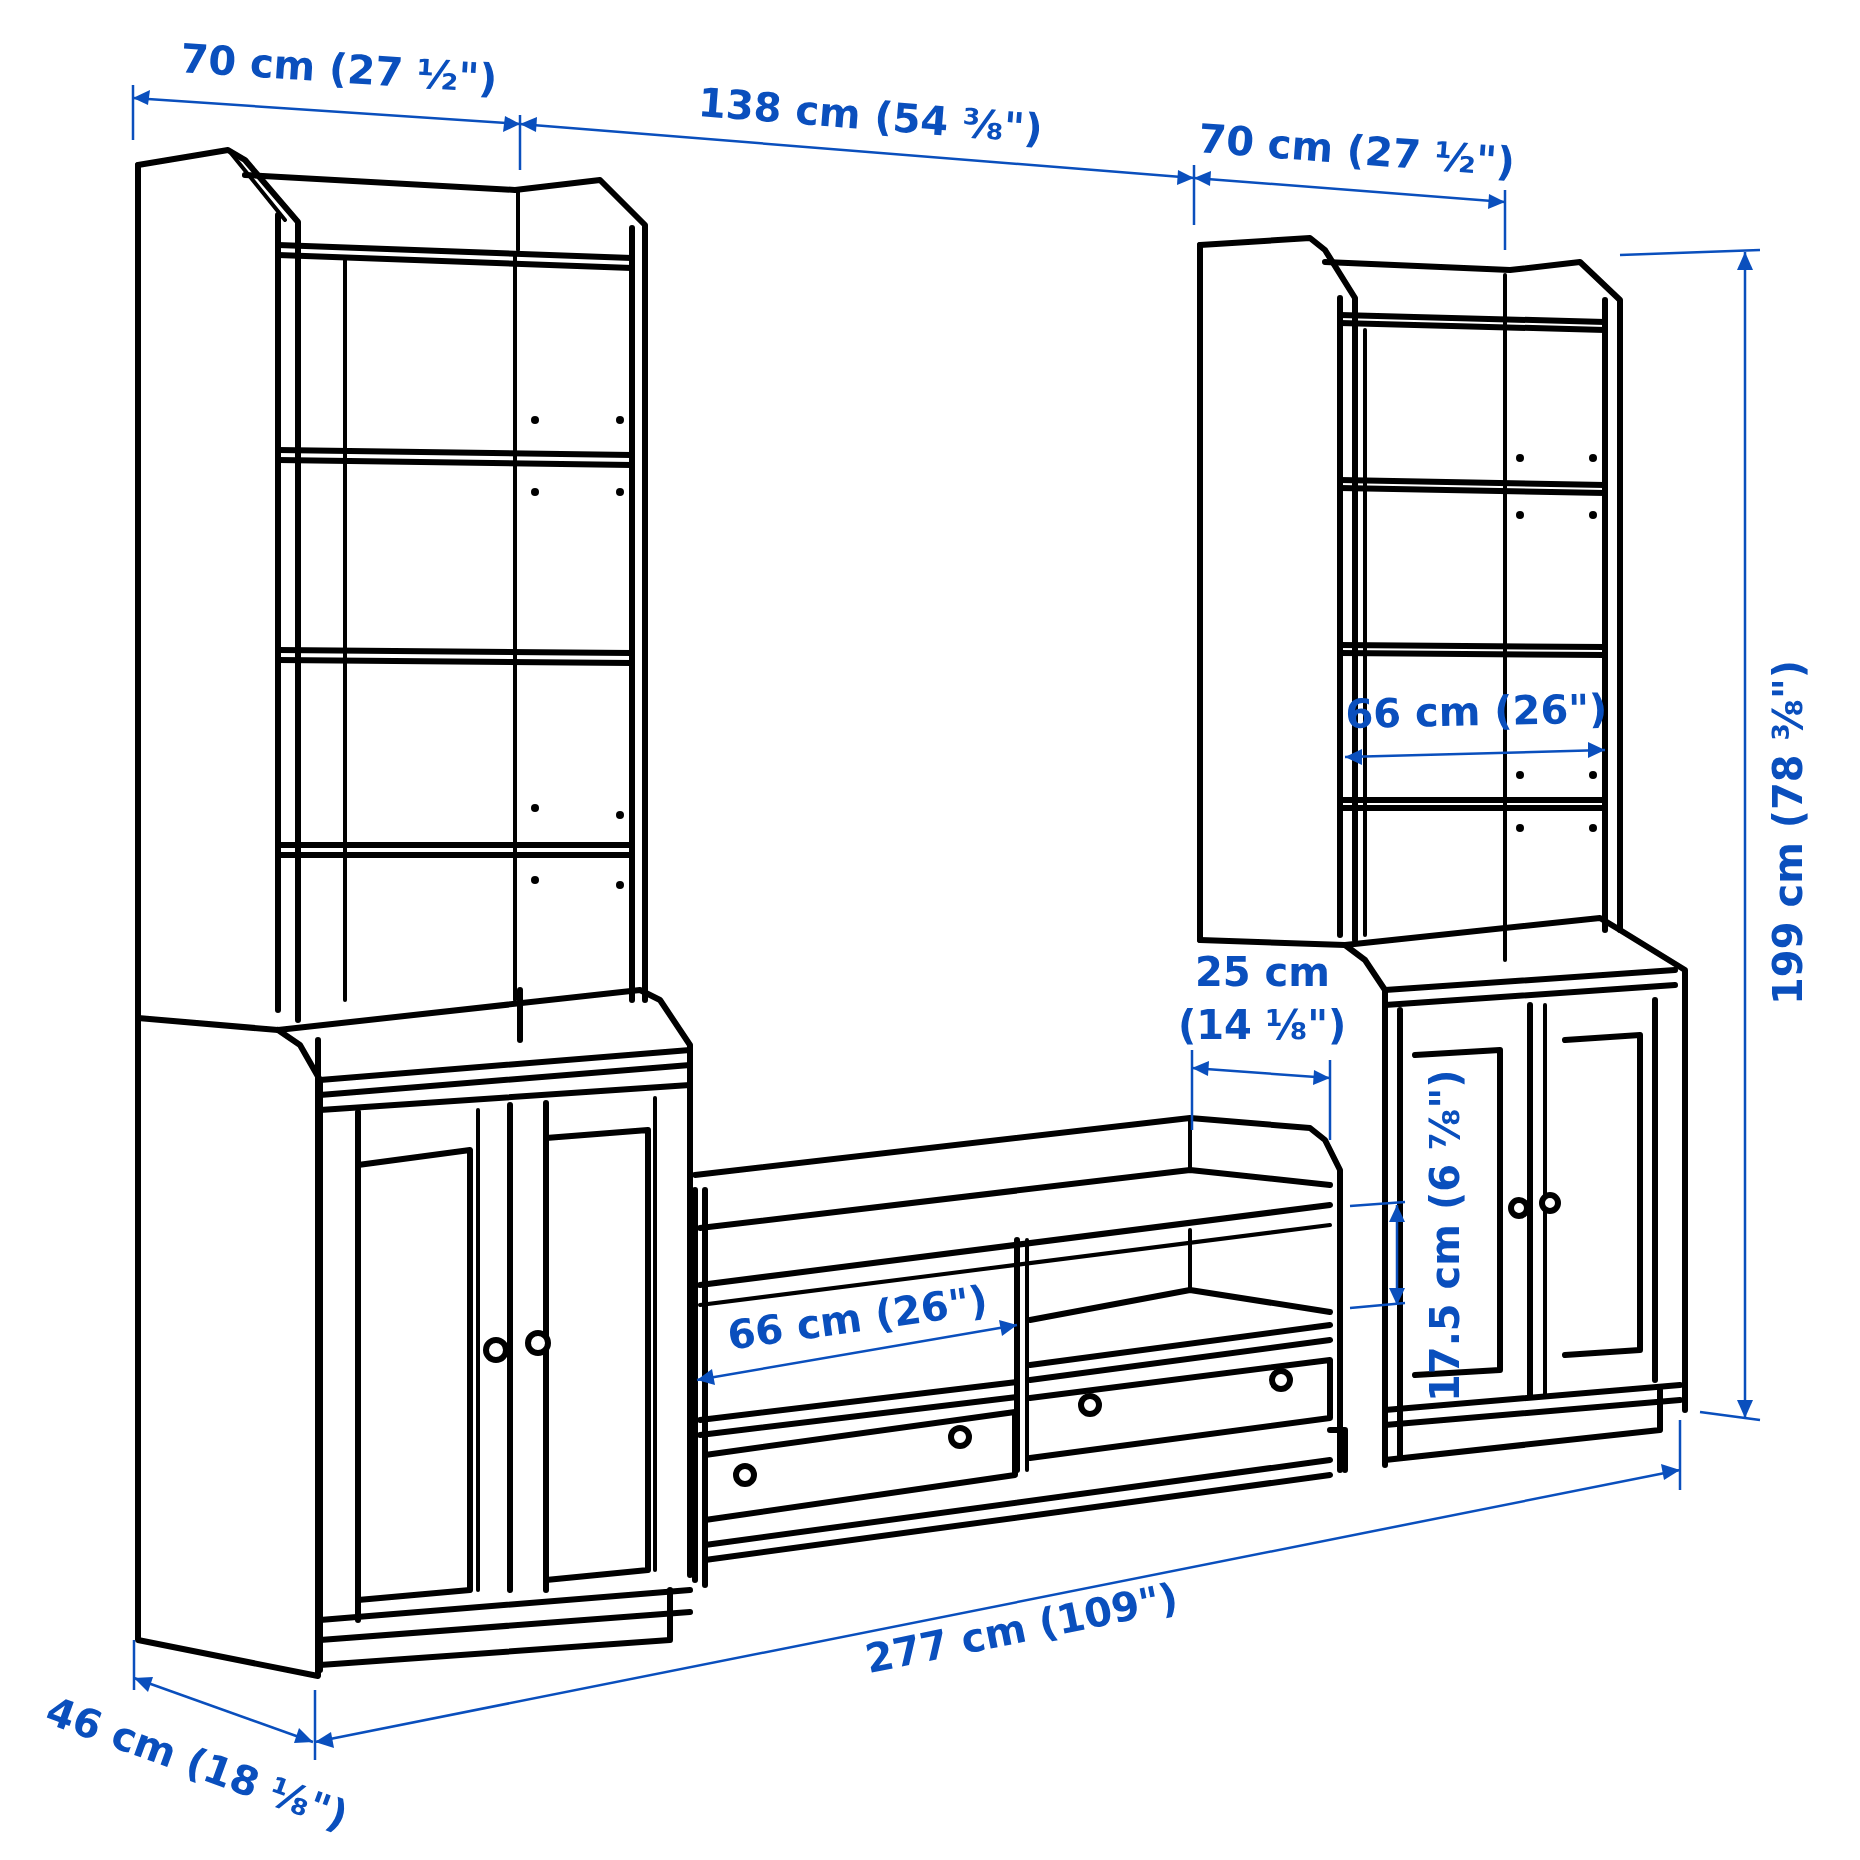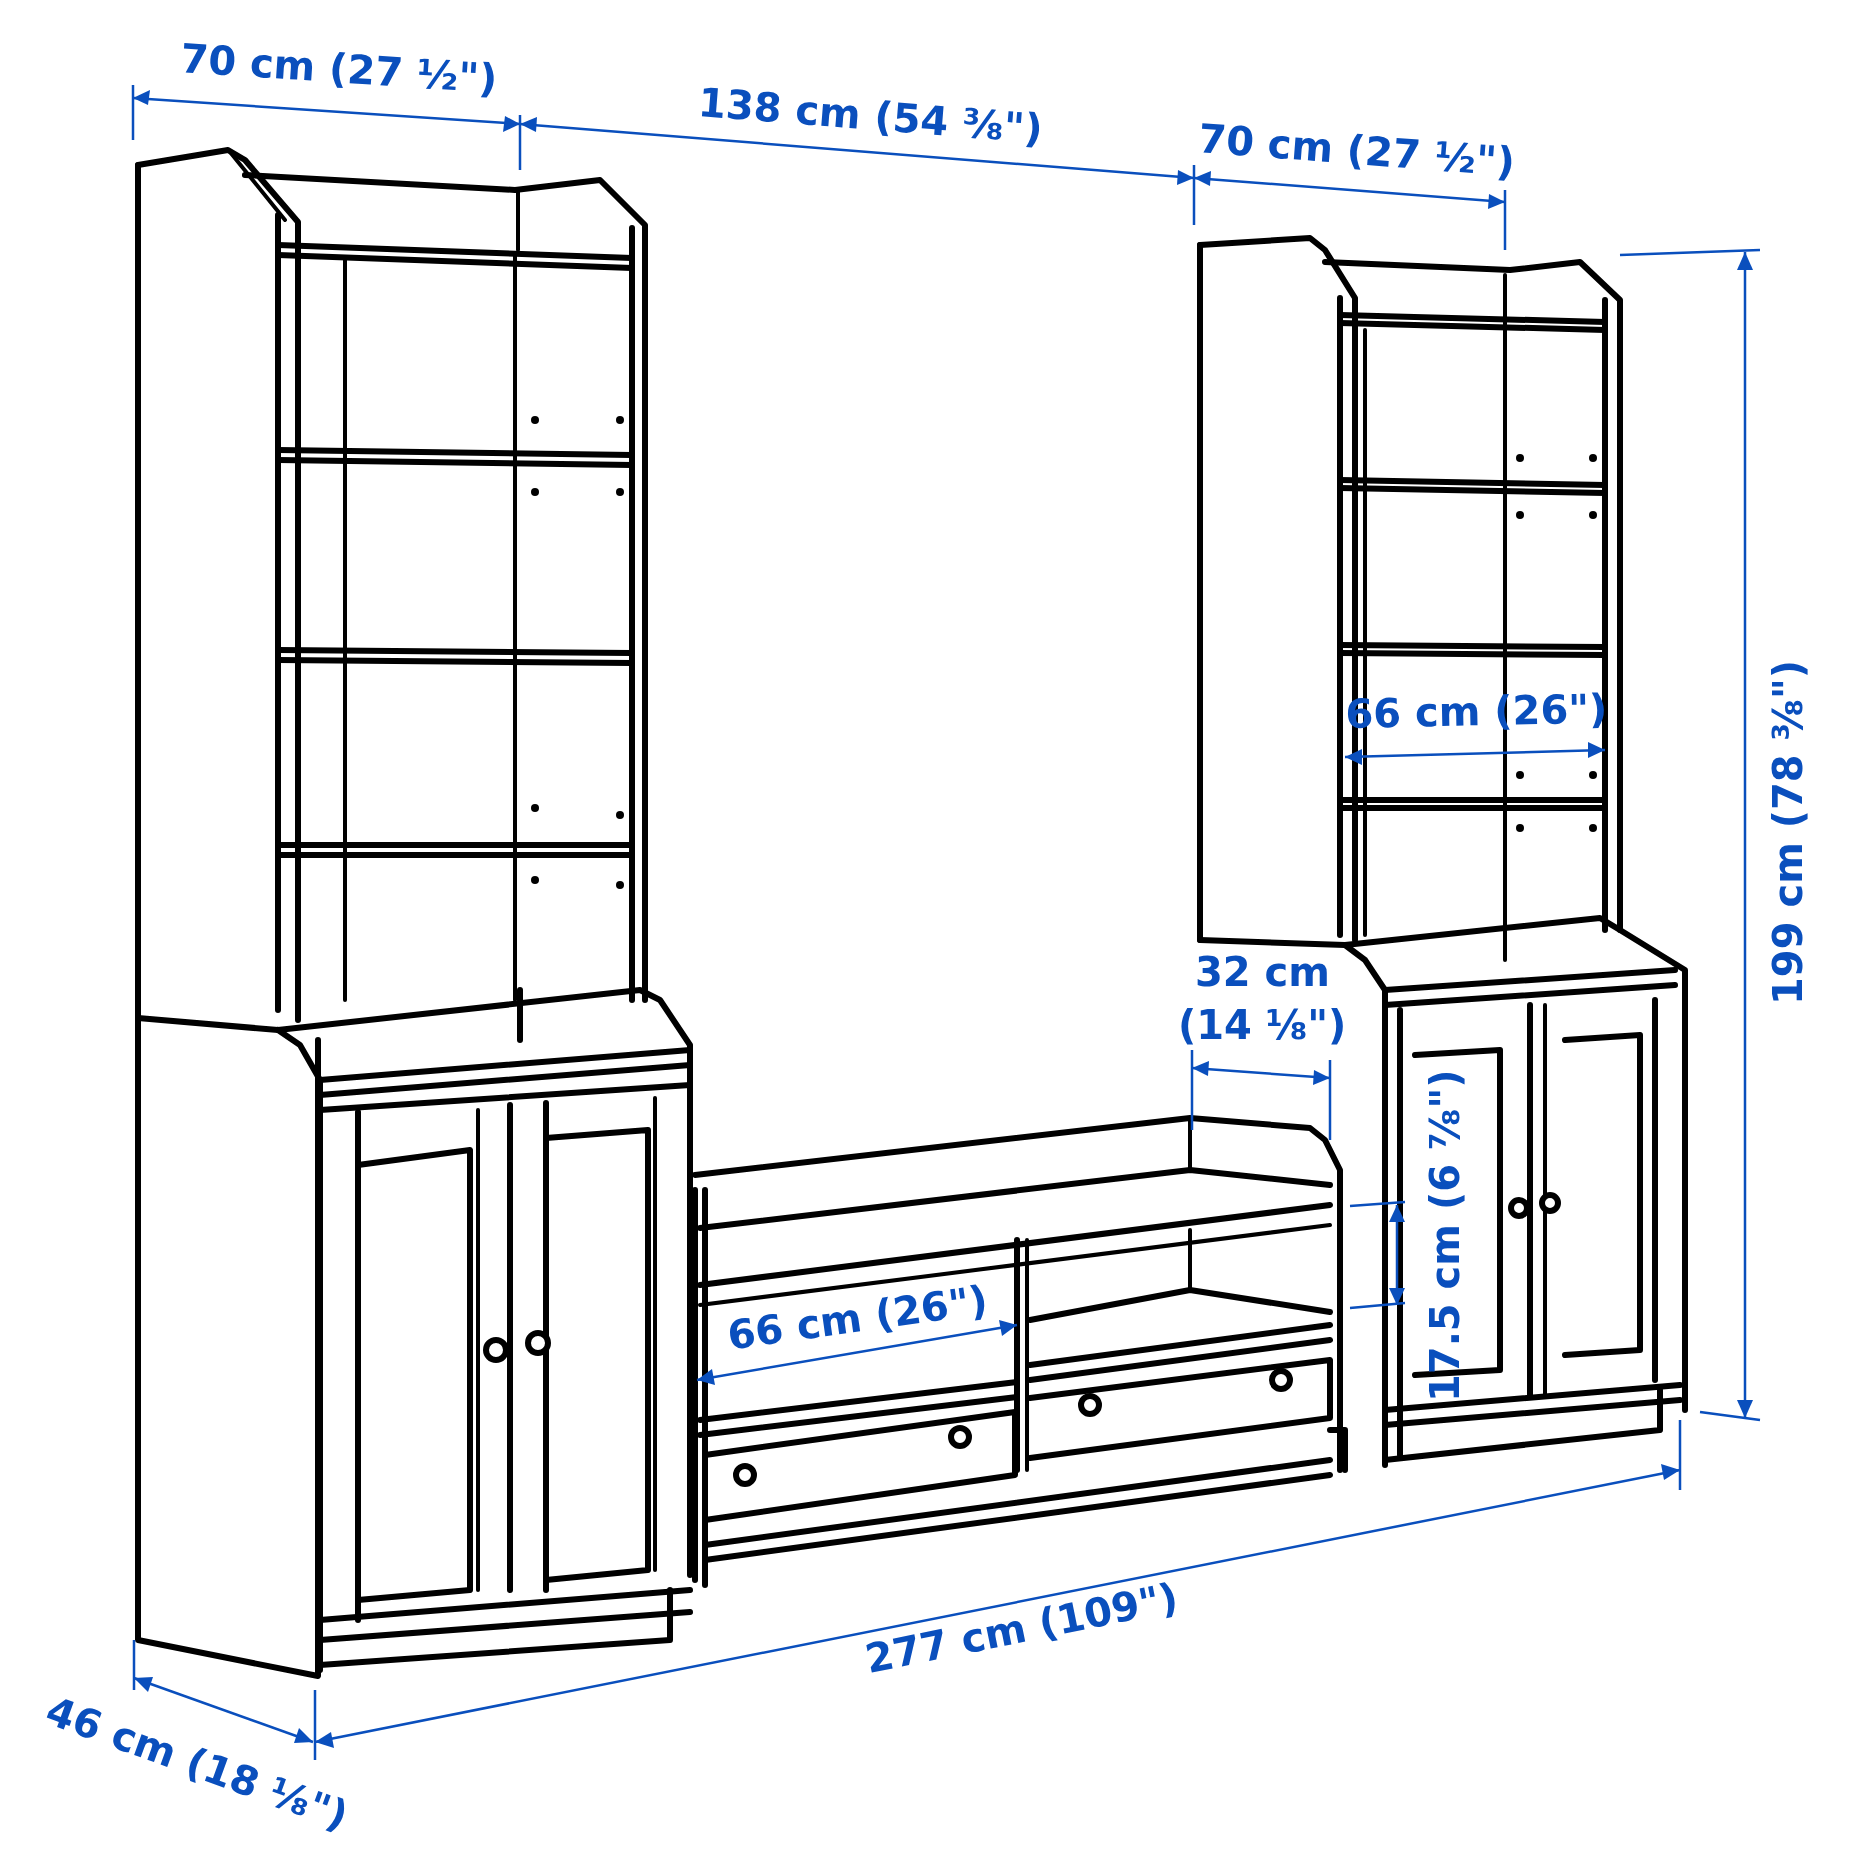--- a/index.html
+++ b/index.html
@@ -202,21 +202,21 @@
   <div class="label" style="left:182px; top:38px; transform: rotate(3.8deg);">70 cm (27 ½")</div>
 
   <div class="label" style="left:700px; top:82px; transform: rotate(4.5deg);">138 cm (54 ⅜")</div>
 
   <div class="label" style="left:1200px; top:118px; transform: rotate(4.4deg);">70 cm (27 ½")</div>
 
   <div class="label" style="left:1345px; top:694px; transform: rotate(-1.2deg);">66 cm (26")</div>
 
   <div class="label" style="left:1768px; top:1005px; transform: rotate(-90deg);">199 cm (78 ⅜")</div>
 
-  <div class="label" style="left:1195px; top:952px;">32 cm</div>
+  <div class="label" style="left:1195px; top:952px;">25 cm</div>
   <div class="label" style="left:1178px; top:1005px;">(14 ⅛")</div>
 
   <div class="label" style="left:1425px; top:1402px; transform: rotate(-90deg);">17.5 cm (6 ⅞")</div>
 
   <div class="label" style="left:725px; top:1316px; transform: rotate(-8deg);">66 cm (26")</div>
 
   <div class="label" style="left:862px; top:1640px; transform: rotate(-11.5deg);">277 cm (109")</div>
 
   <div class="label" style="left:55px; top:1690px; transform: rotate(20deg);">46 cm (18 ⅛")</div>
 </div>

